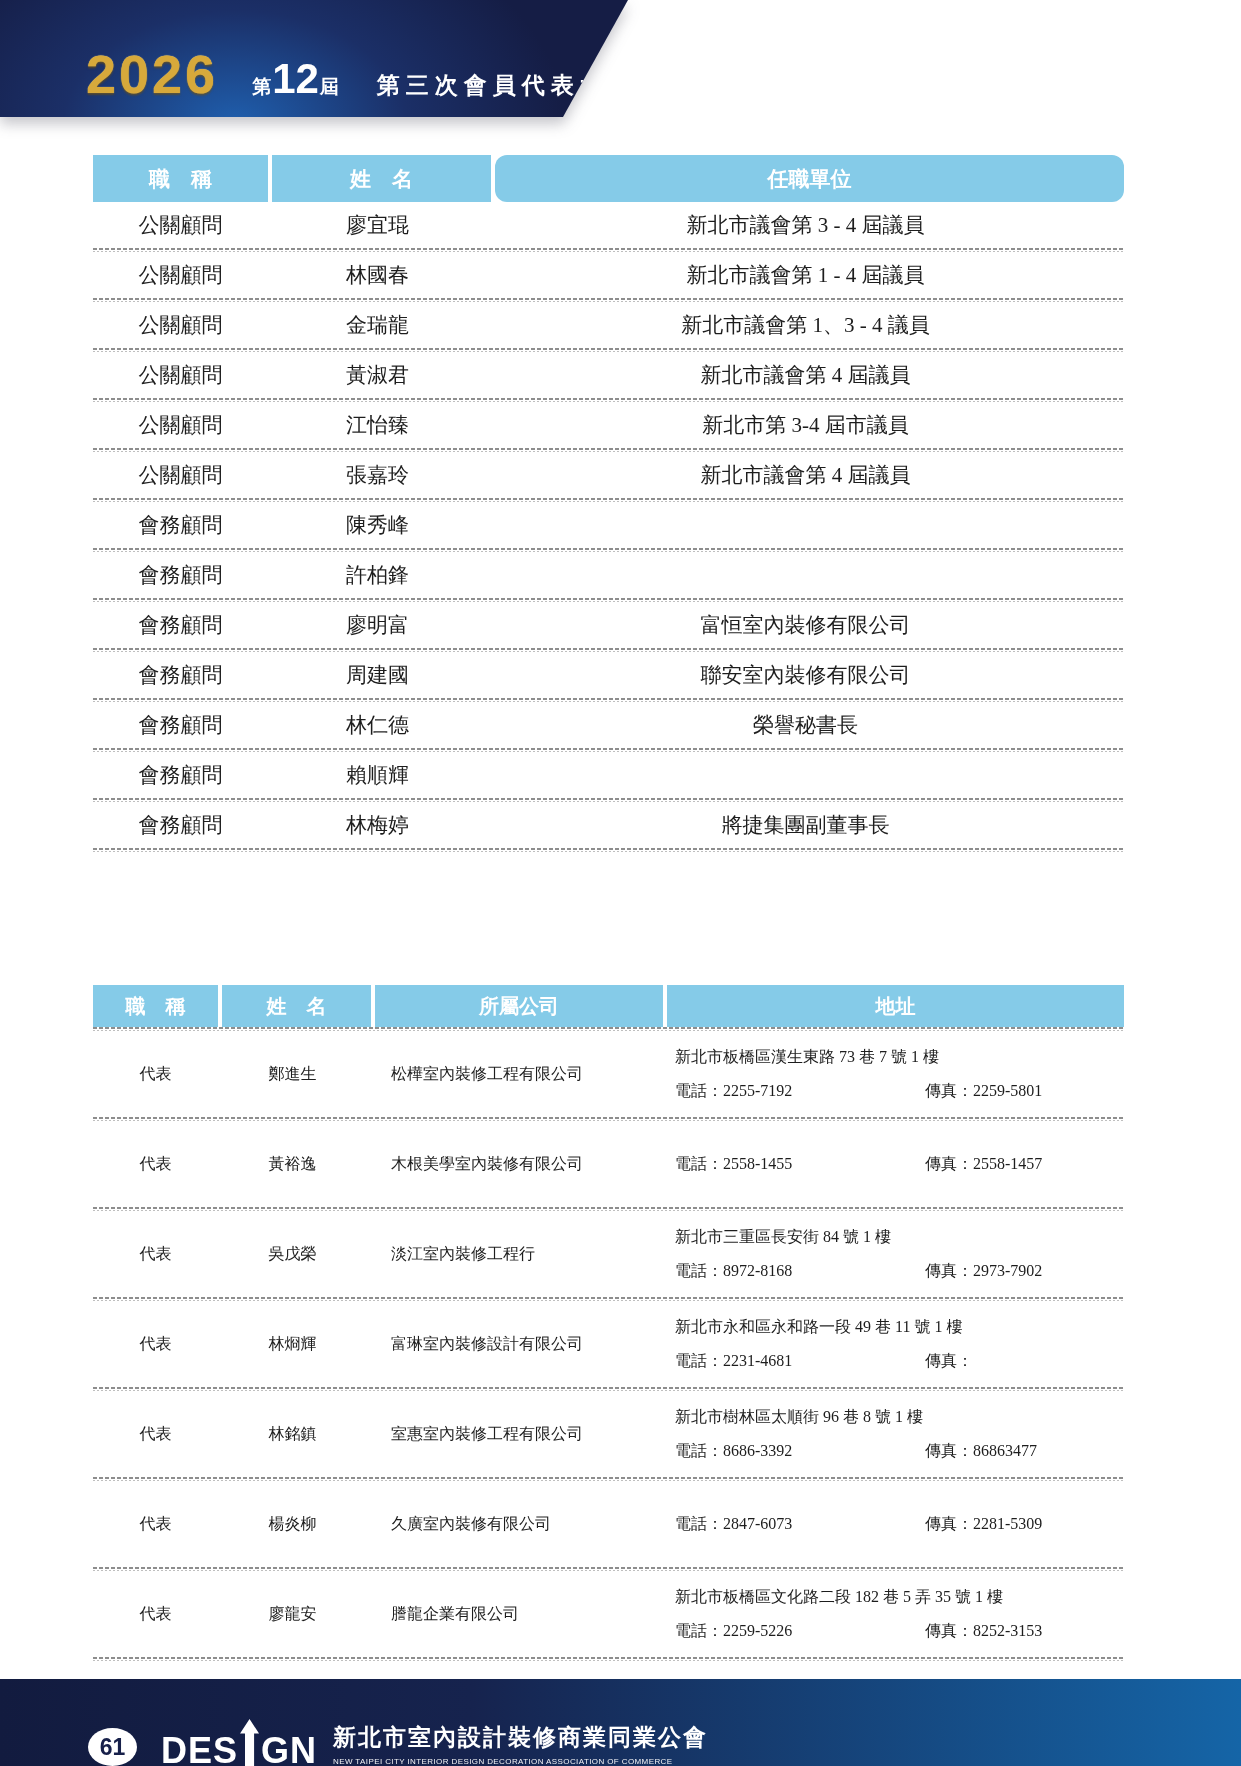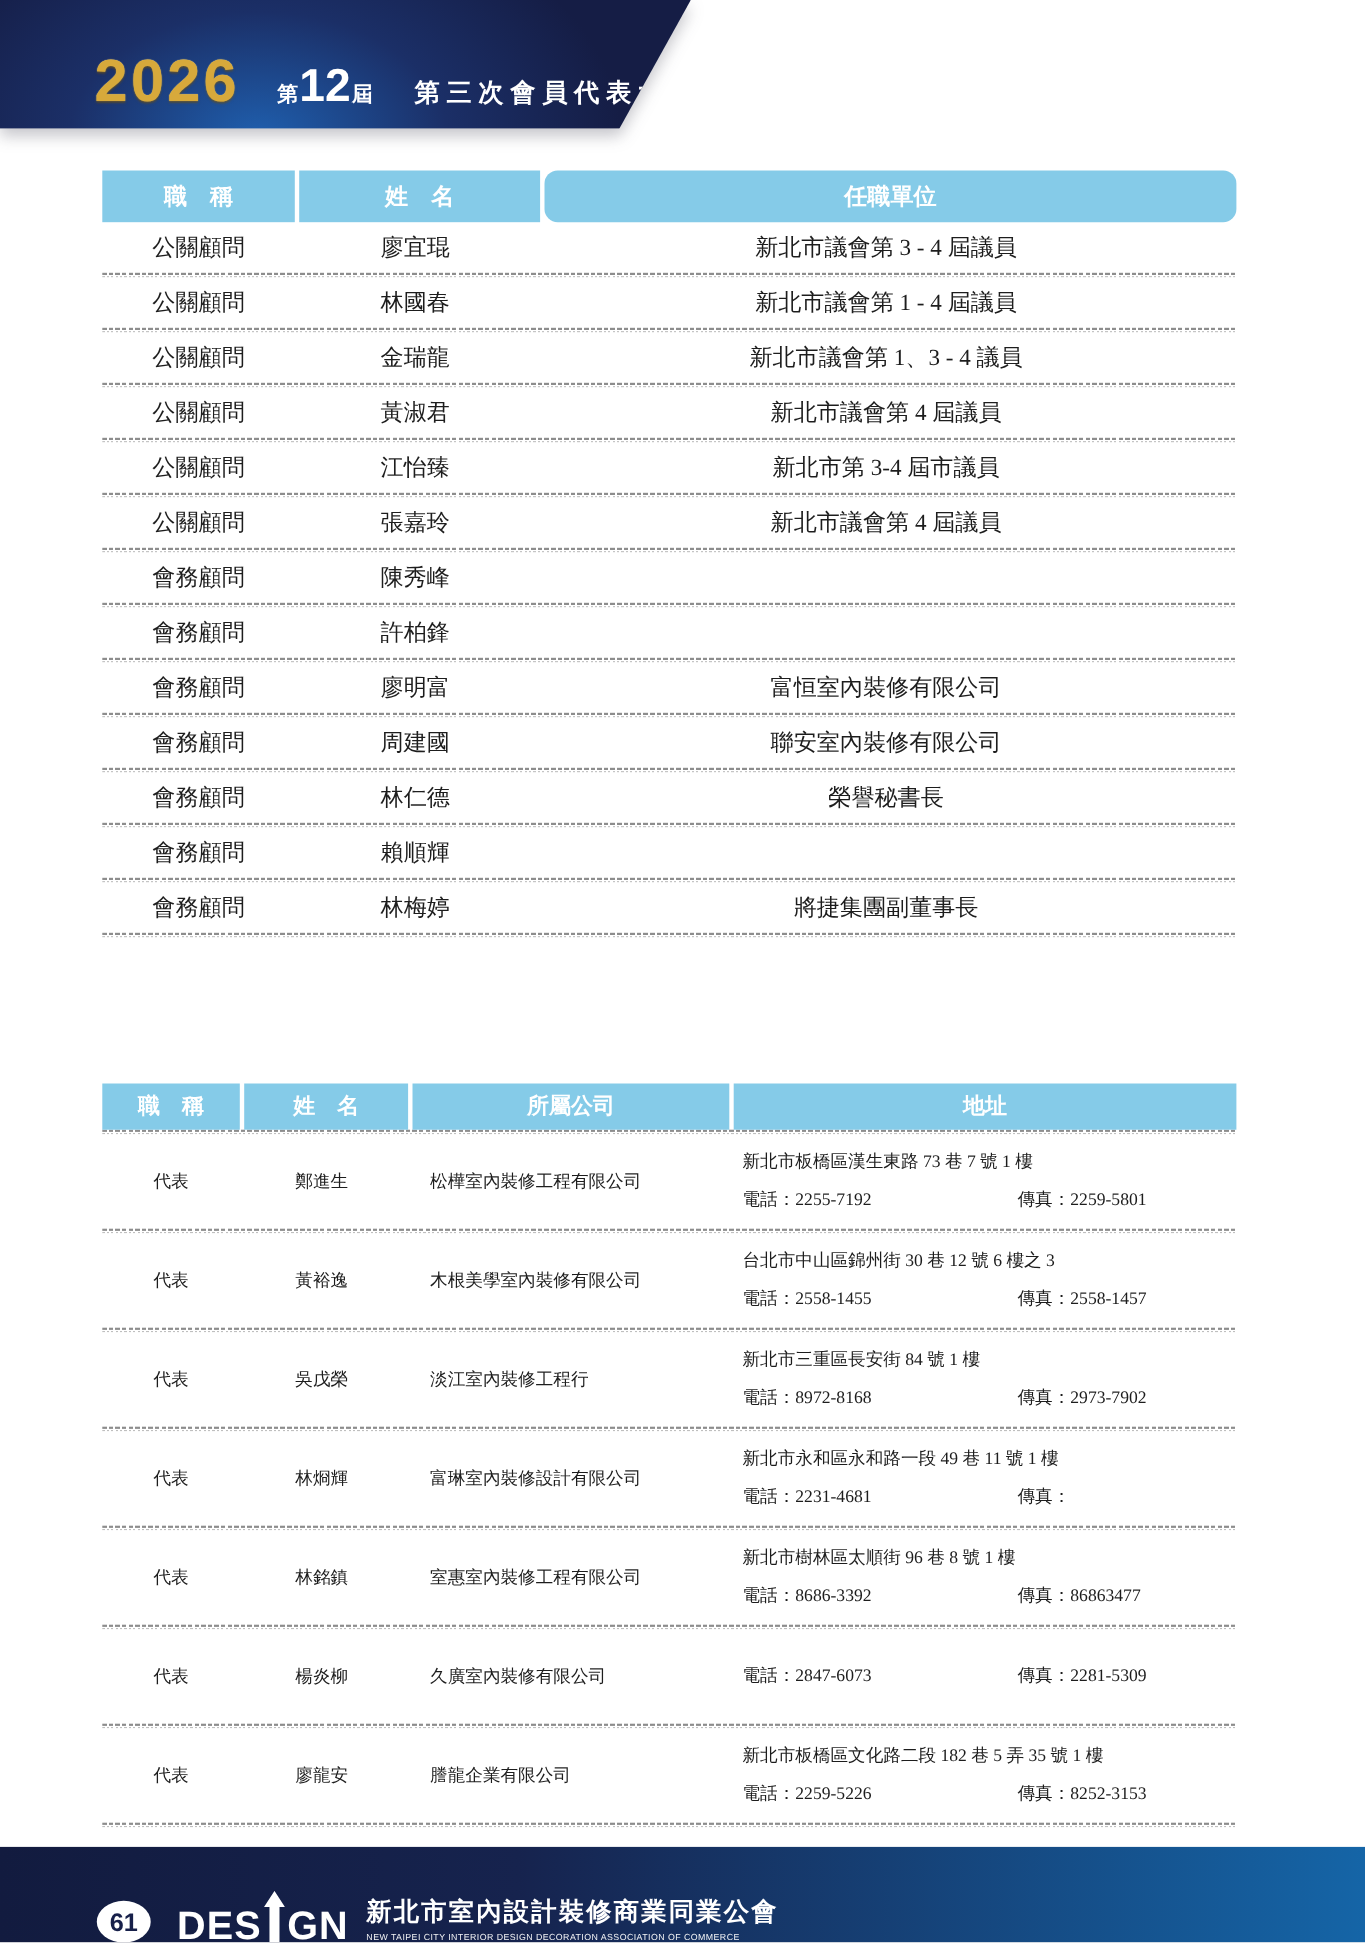--- a/index.html
+++ b/index.html
@@ -237,21 +237,20 @@
       </div>
     </div>
   </div>
   <div class="sep"></div>
 
   <div class="t2-row">
     <div class="c1">代表</div>
     <div class="c2">黃裕逸</div>
     <div class="c3">木根美學室內裝修有限公司</div>
     <div class="c4">
-      <div class="addr">台北市中山區錦州街 30 巷 12 號 6 樓之 3</div>
       <div class="phones">
         <span class="ph"><span>電話：</span><span>2558-1455</span></span>
         <span class="fx"><span>傳真：</span><span>2558-1457</span></span>
       </div>
     </div>
   </div>
   <div class="sep"></div>
 
   <div class="t2-row">
     <div class="c1">代表</div>

